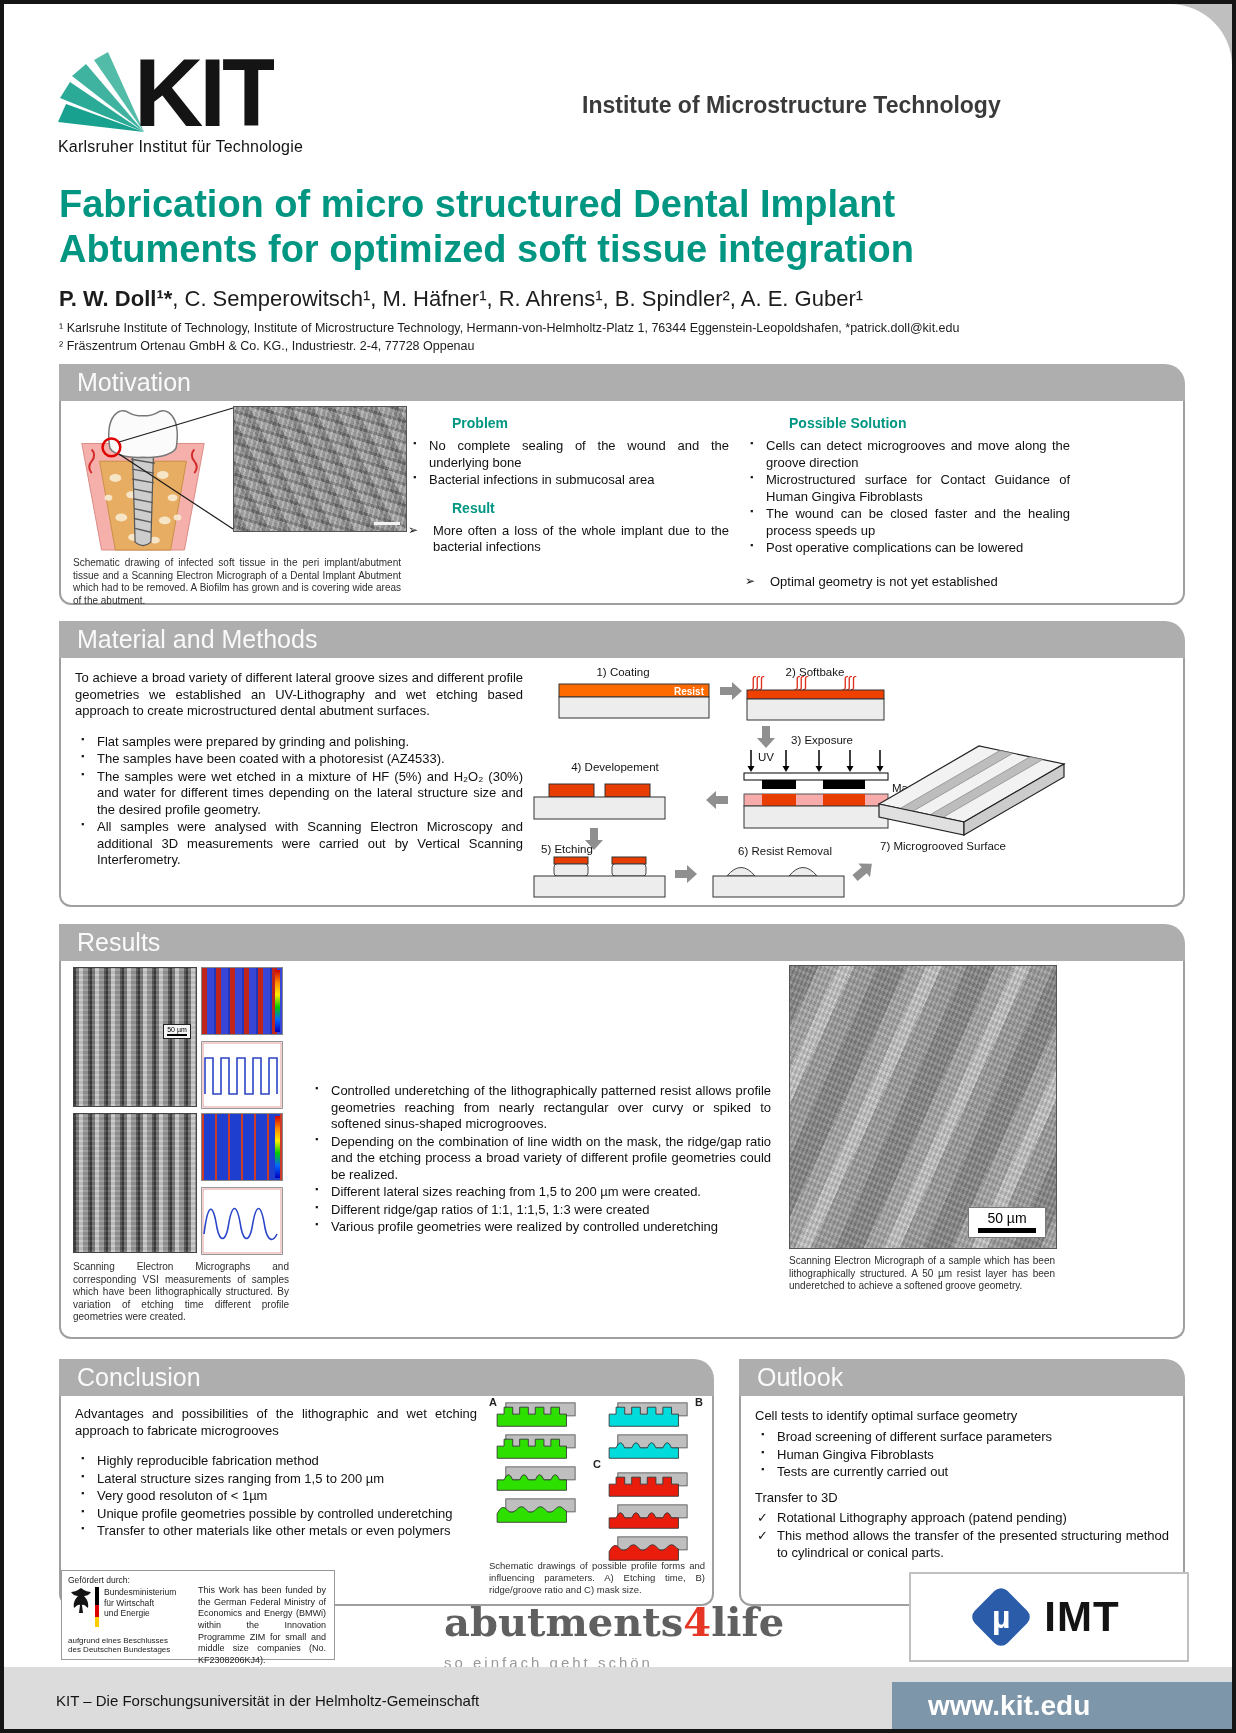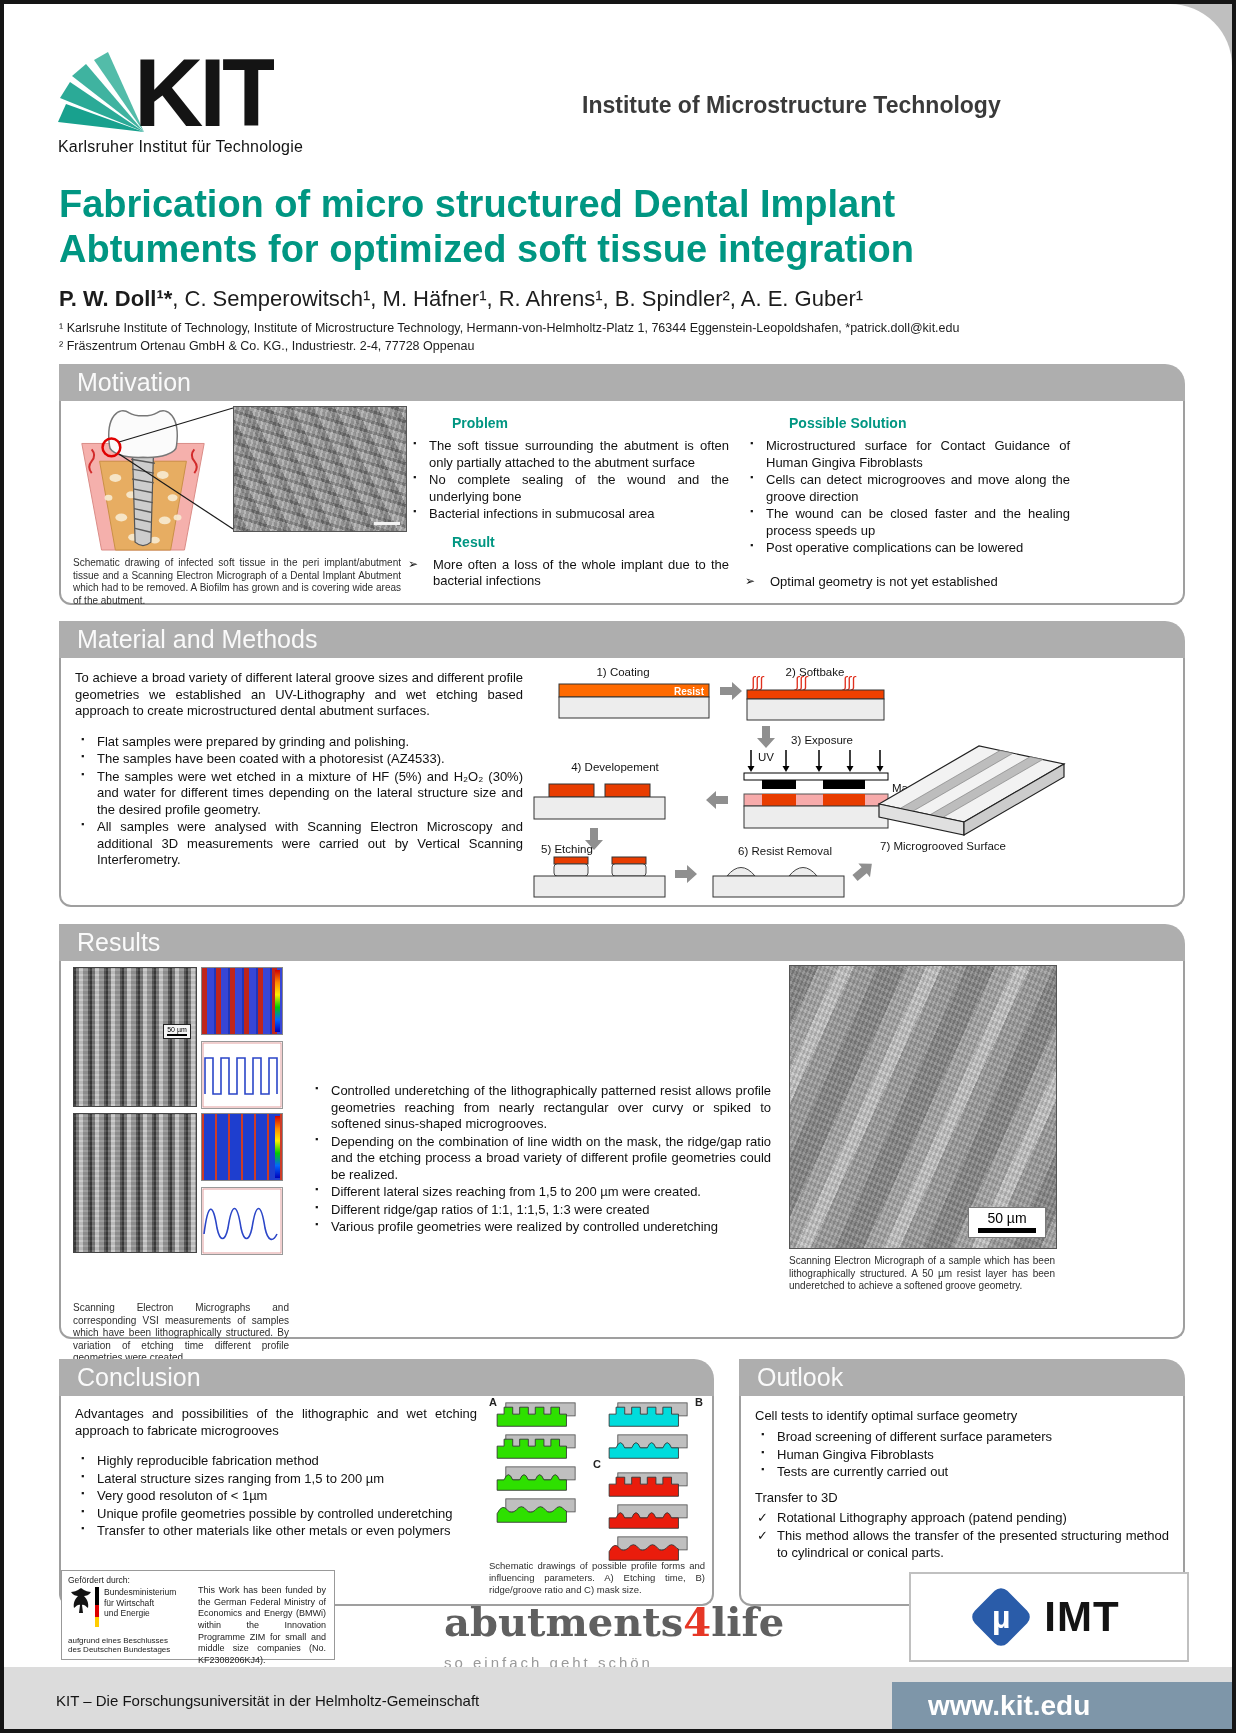--- a/index.html
+++ b/index.html
@@ -75,21 +75,21 @@
   .vsi1{position:absolute;left:128px;top:0;width:80px;height:66px;border:1px solid #888;
     background:repeating-linear-gradient(90deg,#c0251b 0 5px,#3746d6 5px 12px,#2135b8 12px 14px);}
   .vsi2{position:absolute;left:128px;top:146px;width:80px;height:66px;border:1px solid #888;
     background:repeating-linear-gradient(90deg, rgba(215,60,30,.95) 0 2px, rgba(0,0,0,0) 2px 13px),#1e3ecf;}
   .colorbar{position:absolute;right:2px;top:2px;bottom:2px;width:5px;
     background:linear-gradient(#d00000,#ff8800,#ffee00,#00cc00,#0066ff,#0000bb);}
   .vplot{position:absolute;left:128px;width:80px;height:66px;border:1px solid #999;background:#fff;}
   .sem-scale-sm{position:absolute;right:5px;top:56px;background:#f5f5f5;border:1px solid #222;
     font-size:7px;padding:0 3px 2px 3px;color:#000;text-align:center;line-height:1.3;}
   .sem-scale-sm .bar-s{width:20px;height:2px;background:#000;margin:0 auto;}
-  .res-capL{position:absolute;left:12px;top:300px;width:216px;margin-top:41px;}
+  .res-capL{position:absolute;left:12px;top:300px;width:216px;}
   .res-bullets{position:absolute;left:248px;top:122px;width:462px;}
   .res-figR{position:absolute;left:728px;top:4px;width:266px;height:282px;border:1px solid #555;
     background:
       repeating-linear-gradient(112deg, rgba(0,0,0,.10) 0 2px, rgba(255,255,255,.08) 2px 4px),
       repeating-linear-gradient(22deg, rgba(255,255,255,.07) 0 3px, rgba(0,0,0,.07) 3px 7px),
       repeating-linear-gradient(115deg, #898989 0 26px, #a8a8a8 26px 44px, #c6c6c6 44px 58px, #9f9f9f 58px 80px);}
   .sem-scale-lg{position:absolute;right:10px;bottom:10px;width:76px;background:#fff;border:1px solid #777;
     text-align:center;padding:2px 0 4px 0;}
   .sem-scale-lg .txt{font-size:14px;color:#000;}
   .sem-scale-lg .bar-l{width:58px;height:5px;background:#000;margin:2px auto 0 auto;}
@@ -204,35 +204,34 @@
         <svg class="connect" width="332" height="148">
           <line x1="46" y1="38" x2="160" y2="4" stroke="#1a1a1a" stroke-width="1.2"></line>
           <line x1="46" y1="50" x2="160" y2="125" stroke="#1a1a1a" stroke-width="1.2"></line>
         </svg>
       </div>
       <div class="mot-caption caption">Schematic drawing of infected soft tissue in the peri implant/abutment tissue and a Scanning Electron Micrograph of a Dental Implant Abutment which had to be removed. A Biofilm has grown and is covering wide areas of the abutment.</div>
 
       <div class="col-problem">
         <p class="teal-h">Problem</p>
         <ul class="blt">
-            <li>The soft tissue surrounding the abutment is often only partially attached to the abutment surface</li>
             <li>No complete sealing of the wound and the underlying bone</li>
             <li>Bacterial infections in submucosal area</li>
           </ul>
         <p class="teal-h res-head">Result</p>
         <ul class="arr">
             <li>More often a loss of the whole implant due to the bacterial infections</li>
           </ul>
       </div>
 
       <div class="col-solution">
         <p class="teal-h">Possible Solution</p>
         <ul class="blt">
+            <li>Cells can detect microgrooves and move along the groove direction</li>
             <li>Microstructured surface for Contact Guidance of Human Gingiva Fibroblasts</li>
-            <li>Cells can detect microgrooves and move along the groove direction</li>
             <li>The wound can be closed faster and the healing process speeds up</li>
             <li>Post operative complications can be lowered</li>
           </ul>
         <ul class="arr sol-arr">
             <li>Optimal geometry is not yet established</li>
           </ul>
       </div>
     </div>
   </div>
 

